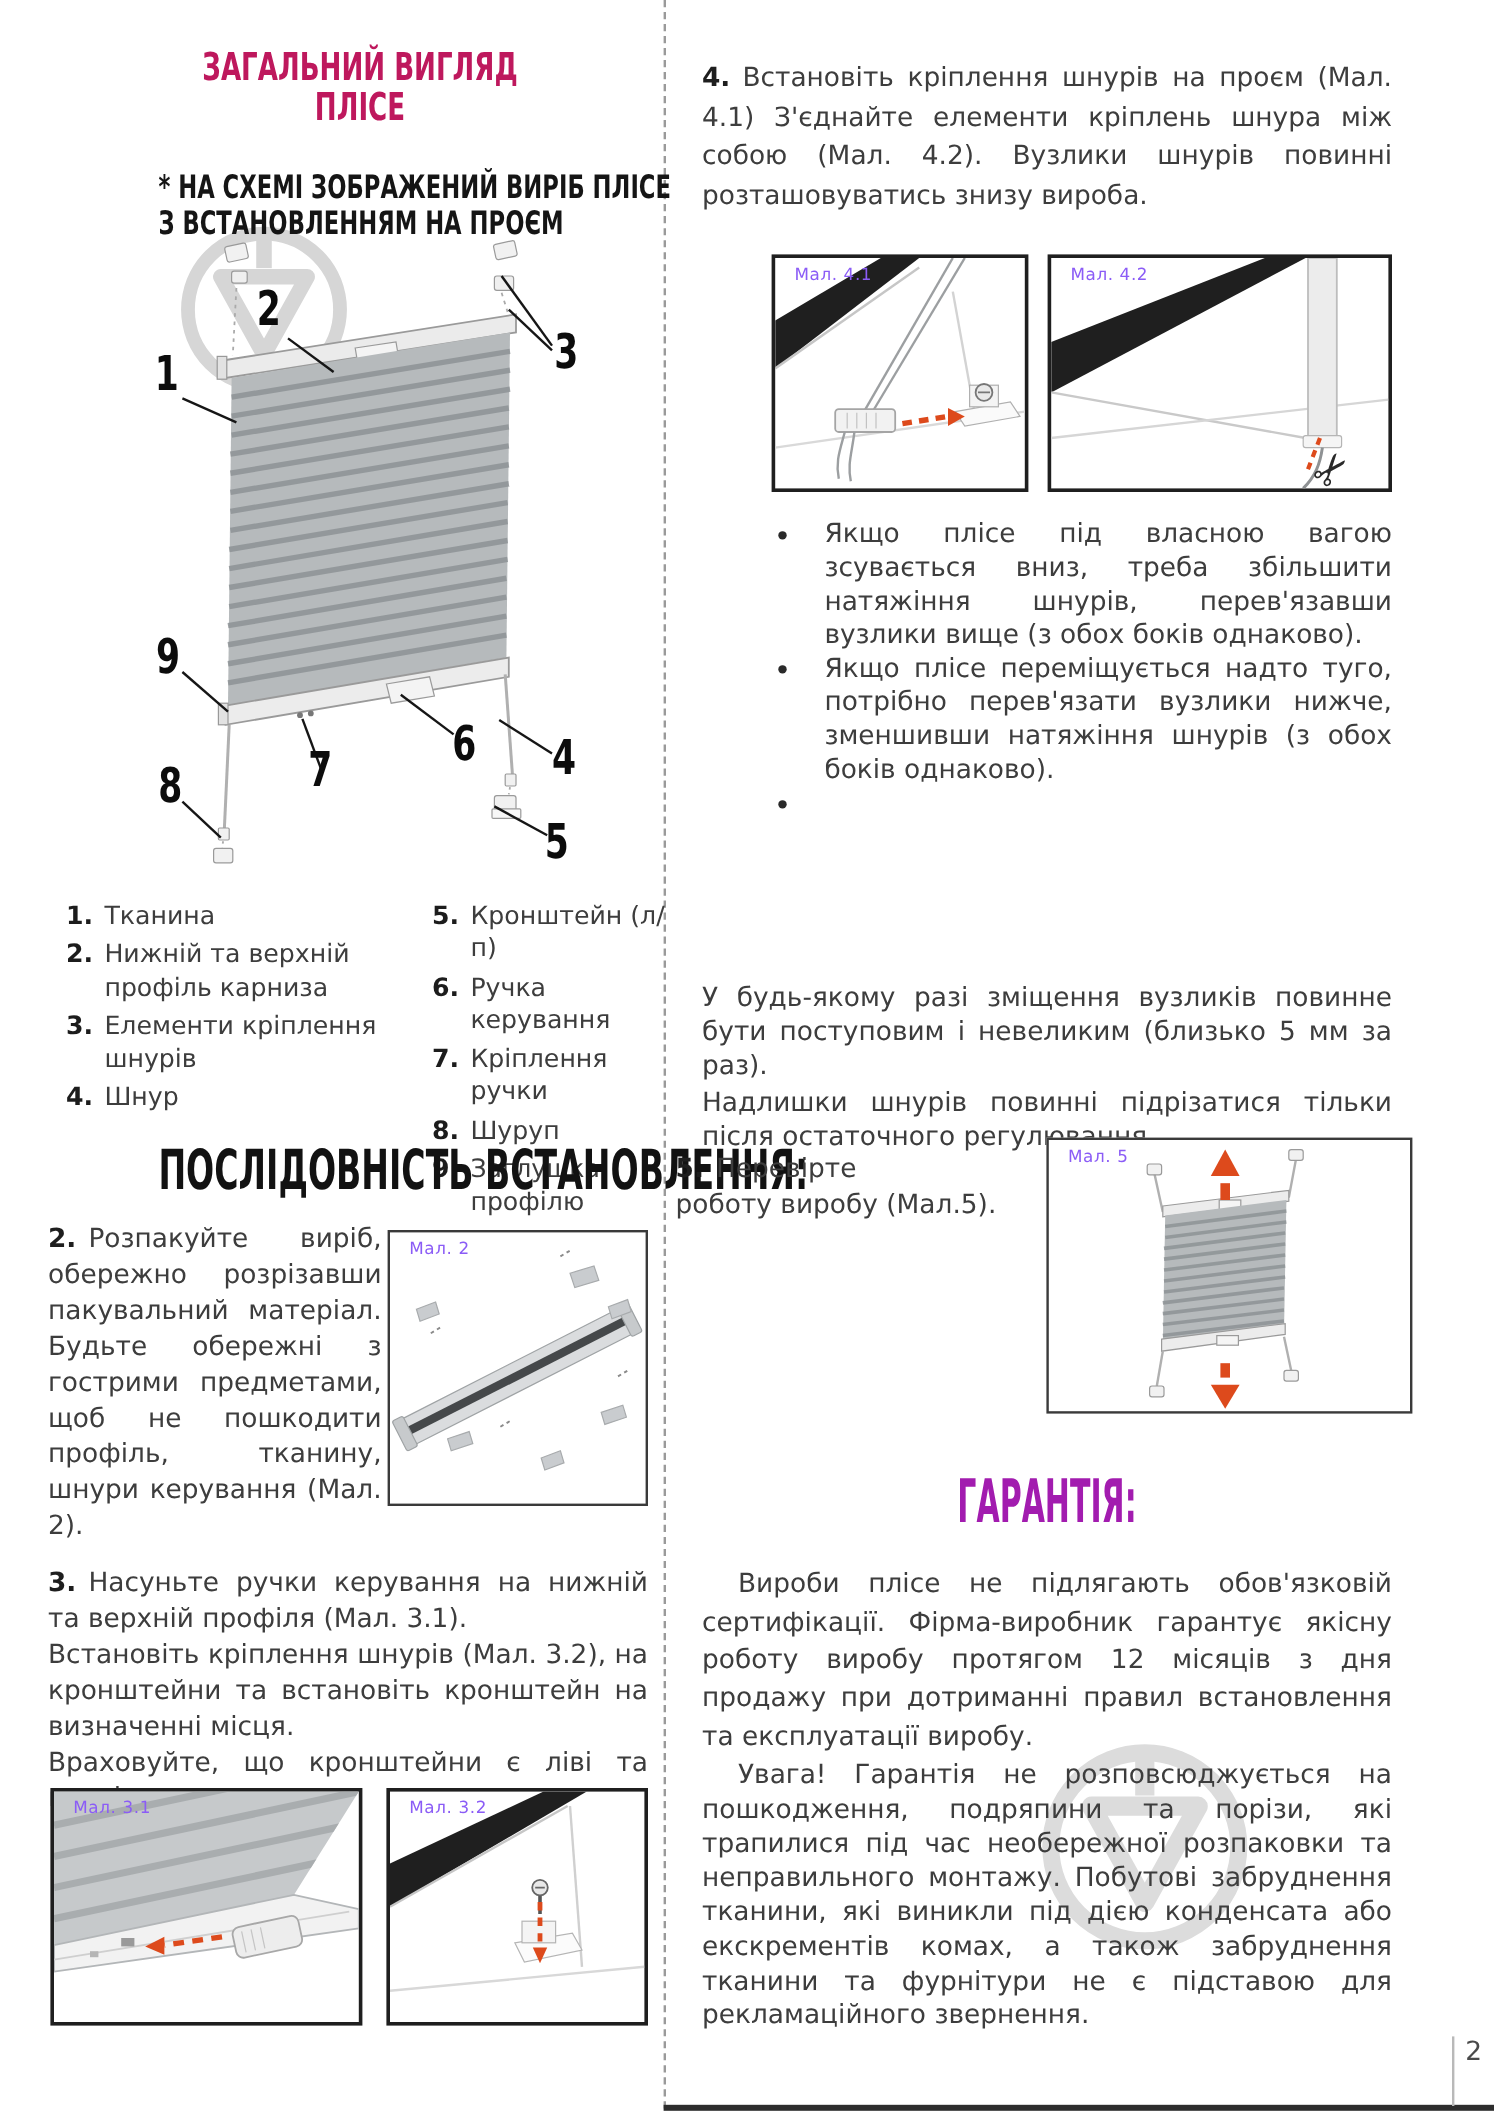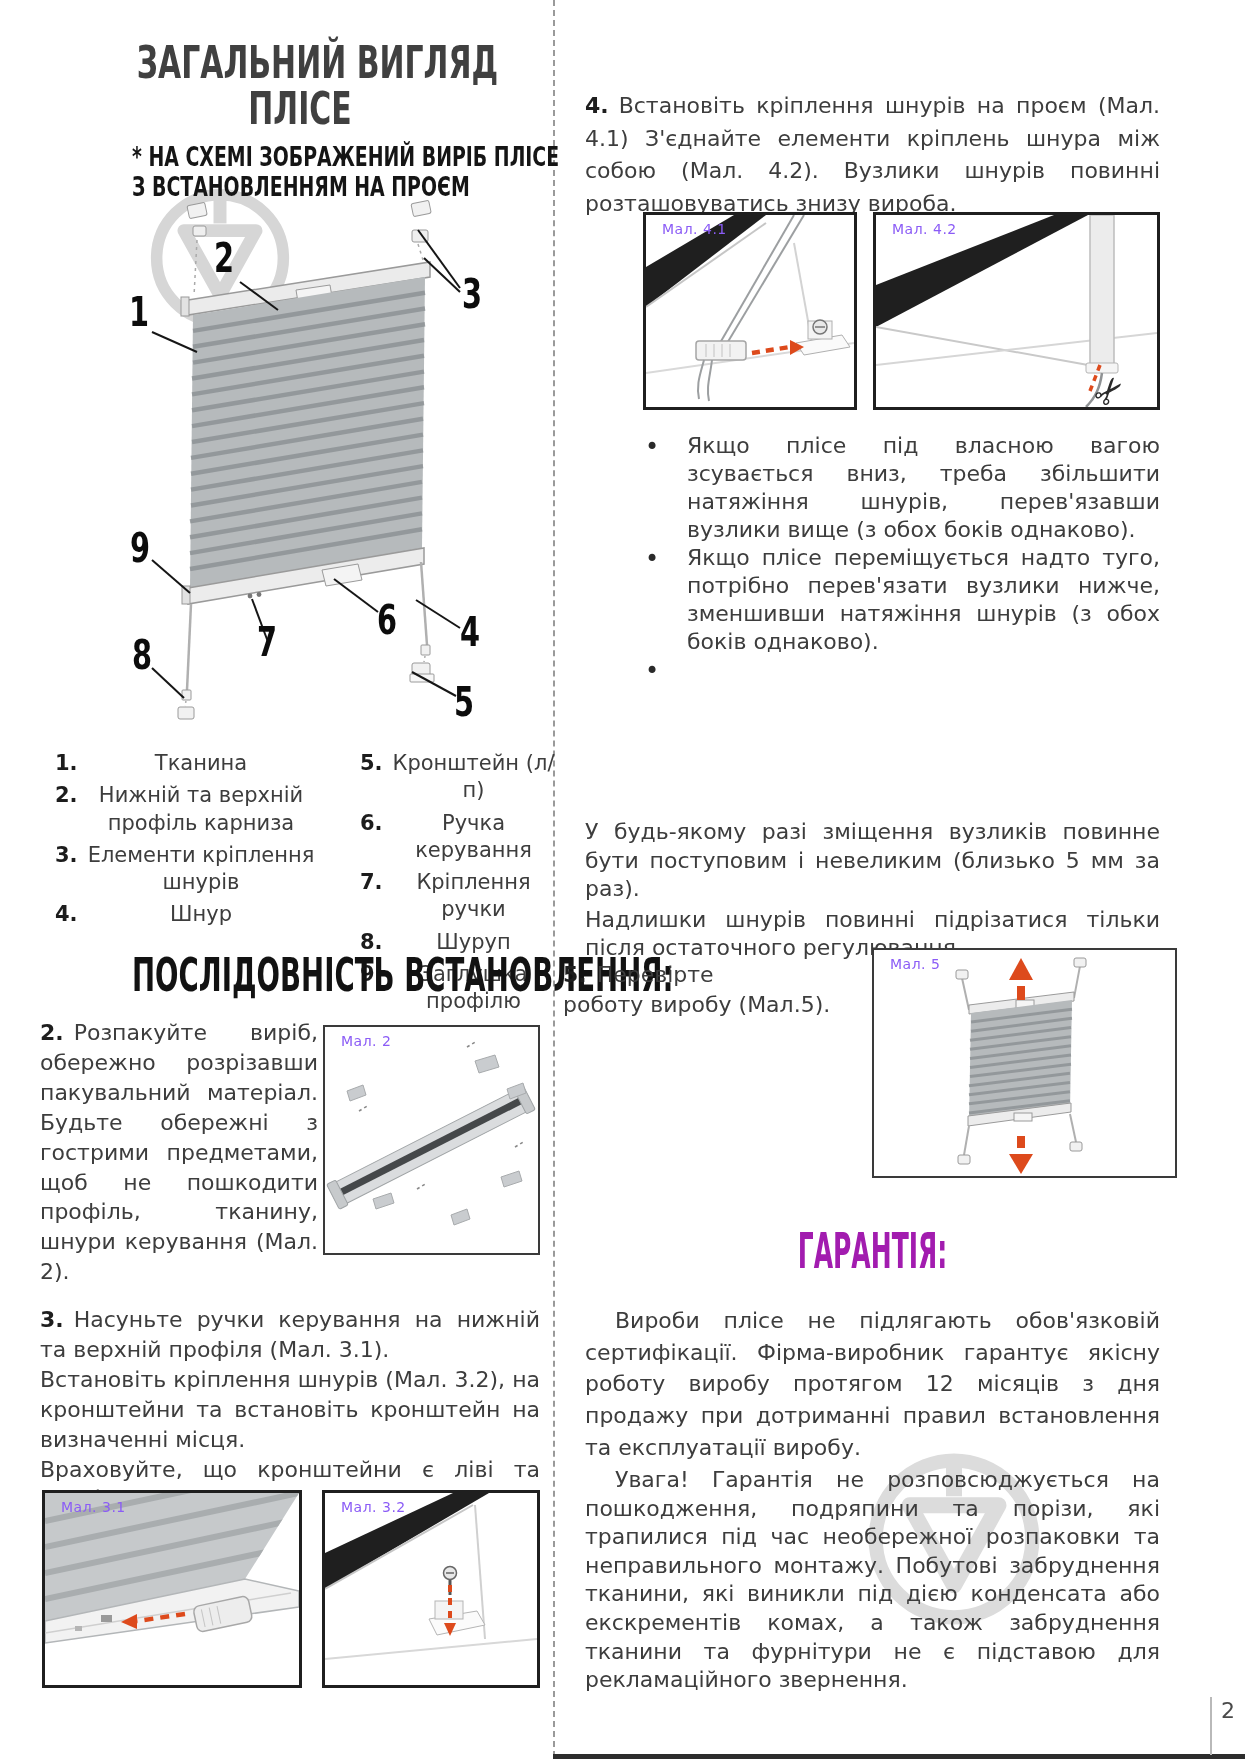--- a/index.html
+++ b/index.html
@@ -8,38 +8,38 @@
     font-family:"DejaVu Sans", sans-serif; color:#3d3d3d; overflow:hidden;
   }
   .abs { position:absolute; }
   .divider { position:absolute; left:553px; top:0; height:1757px; width:0;
     border-left:2px dashed #9a9a9a; }
   .bottom-edge { position:absolute; left:553px; top:1754px; width:692px; height:5px; background:#2d2d2d; }
 
   
   .cond { display:block; white-space:nowrap; transform-origin:50% 50%; }
 
-  .l-title { left:60px; top:40px; width:480px; text-align:center; color:#404040;
-    font-weight:bold; font-size:44px; line-height:1.04; }
+  .l-title { left:60px; top:40px; width:480px; text-align:center; color:#be185d;
+    font-weight:bold; font-size:32px; line-height:1.04; }
   .l-title .cond { transform:scaleX(0.68); }
   .l-sub { left:60px; top:142px; width:480px; text-align:right; color:#151515;
     font-weight:bold; font-size:27px; line-height:1.12; }
   .l-sub .cond { transform:scaleX(0.70); }
 
   .watermark { position:absolute; z-index:0; }
   .content { position:absolute; z-index:1; left:0; top:0; width:100%; height:100%; }
 
   .diagram { left:60px; top:200px; width:480px; height:535px; }
   .callout { position:absolute; font-weight:bold; color:#0c0c0c; font-size:40px;
     line-height:1; transform:scaleX(0.72); transform-origin:50% 50%; }
 
   .legend-col { font-size:21px; line-height:1.3; color:#3d3d3d; }
   .legend-item { display:flex; margin-bottom:5px; }
   .legend-item .lnum { width:32px; flex:0 0 32px; font-weight:bold; color:#1c1c1c; }
-  .legend-item .llab { flex:1;text-align:center; }
+  .legend-item .llab { flex:1; }
 
   .seq-title { left:30px; top:948px; width:510px; text-align:center; color:#121212;
     font-weight:bold; font-size:46px; }
   .seq-title .cond { transform:scaleX(0.60); }
 
   .body-text { font-size:22px; line-height:1.36; text-align:justify; color:#3d3d3d; }
   .body-text b, .stepnum { color:#1e1e1e; }
   .stepnum { font-weight:bold; margin-right:10px; }
 
   .figbox { position:absolute; background:#fff; border:3px solid #1f1f1f; box-sizing:border-box; }
@@ -296,21 +296,21 @@
         <polygon points="104,126 152,118 160,132 112,142" fill="#fbfbfb" stroke="#b5b5b5"></polygon>
         <rect x="110" y="108" width="28" height="18" fill="#f4f4f4" stroke="#b5b5b5"></rect>
         <line x1="125" y1="86" x2="125" y2="102" stroke="#555555" stroke-width="3"></line>
         <circle cx="125" cy="80" r="6.5" fill="#e8e8e8" stroke="#666666" stroke-width="1.5"></circle>
         <line x1="121" y1="80" x2="129" y2="80" stroke="#666666" stroke-width="1.5"></line>
         <line x1="125" y1="92" x2="125" y2="130" stroke="#dd4a1c" stroke-width="4" stroke-dasharray="7 6"></line>
         <polygon points="119,130 131,130 125,143" fill="#dd4a1c"></polygon>
       </svg>
     </div>
 
-    <div class="abs body-text" style="left:585px; top:50px; width:575px; line-height:1.48;margin-top:40px;">
+    <div class="abs body-text" style="left:585px; top:50px; width:575px; line-height:1.48;">
       <span class="stepnum">4.</span><span>Встановіть кріплення шнурів на проєм (Мал. 4.1) З'єднайте елементи кріплень шнура між собою (Мал. 4.2). Вузлики шнурів повинні розташовуватись знизу вироба.</span>
     </div>
 
     <div class="figbox" style="left:643px; top:212px; width:214px; height:198px;">
       <div class="fig-label">Мал. 4.1</div>
       <svg width="208" height="192" viewBox="0 0 208 192">
         <polygon points="0,52 88,0 120,0 0,92" fill="#1f1f1f"></polygon>
         <line x1="0" y1="92" x2="120" y2="8" stroke="#c6c6c6" stroke-width="2"></line>
         <line x1="148" y1="28" x2="166" y2="128" stroke="#d3d3d3" stroke-width="2"></line>
         <line x1="0" y1="158" x2="208" y2="128" stroke="#d9d9d9" stroke-width="2"></line>

